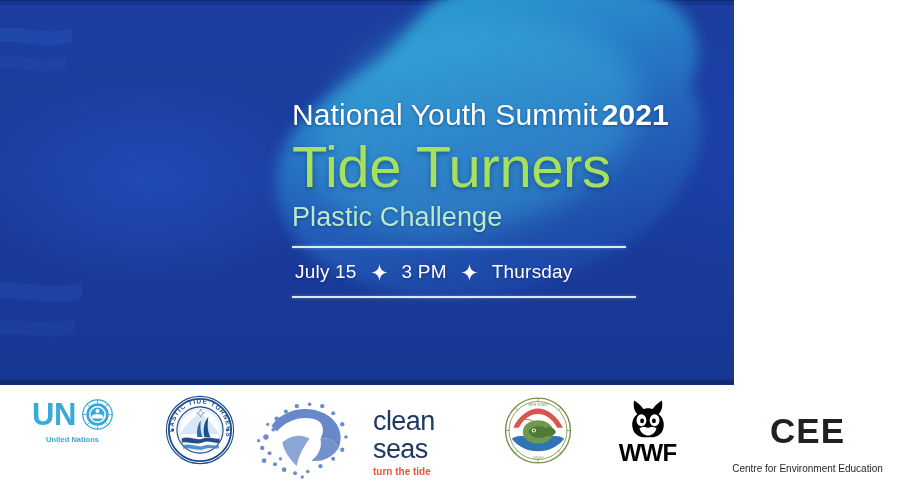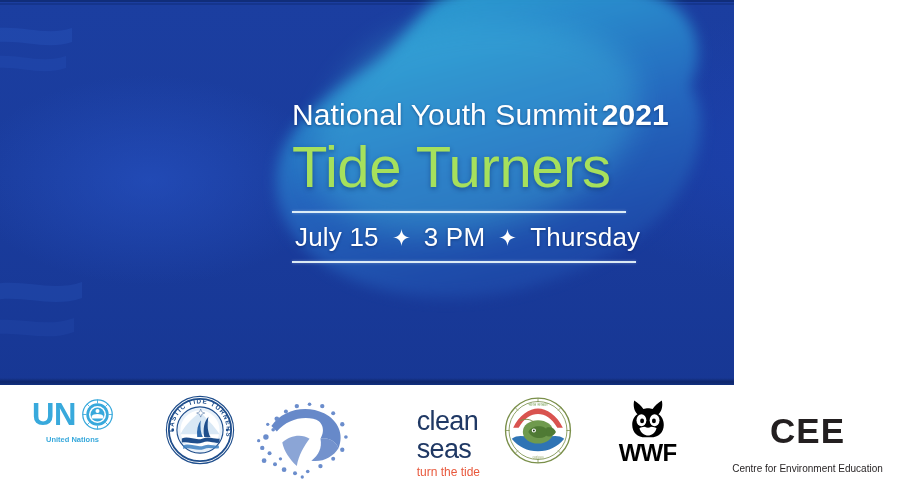--- a/index.html
+++ b/index.html
@@ -104,21 +104,21 @@
 
   #date-row {
     display:flex;
     align-items:center;
     gap:14px;
     margin-top:11px;
     height:26px;
     padding-left:3px;
   }
   .date-part {
-    font-size:26px;
+    font-size:19px;
     color:#ffffff;
     letter-spacing:0.2px;
     white-space:nowrap;
     text-shadow:0 1px 3px rgba(0,20,70,0.45);
   }
   .sparkle { width:17px; height:17px; flex:0 0 auto; display:block; }
 
   
   #logo-strip {
     position:absolute;
@@ -143,24 +143,24 @@
   #logo-un { width:145px; padding-top:14px; }
   #un-top { display:flex; align-items:center; gap:6px; }
   #un-word { font-size:31px; font-weight:bold; color:#38a9dc; line-height:31px; letter-spacing:-0.5px; }
   #un-environment { font-size:19px; color:#38a9dc; line-height:22px; margin-top:1px; letter-spacing:-0.2px; }
   #un-sub { font-size:7.5px; color:#38a9dc; font-weight:bold; line-height:9px; margin-top:5px; text-align:center; }
 
   
   #logo-ptt { width:110px; padding-top:10px; }
 
   
-  #logo-clean { width:225px; padding-top:10px; flex-direction:row; align-items:flex-start; justify-content:space-between; gap:6px; }
+  #logo-clean { width:225px; padding-top:10px; flex-direction:row; align-items:flex-start; justify-content:flex-start; gap:18px; }
   #clean-text { padding-top:12px; }
   #clean-word1, #clean-word2 { font-size:27px; color:#1f3864; line-height:28px; letter-spacing:-0.6px; }
-  #clean-tag { font-size:12px; color:#e8583c; line-height:12px; margin-top:3px; }
+  #clean-tag { font-size:10px; color:#e8583c; line-height:12px; margin-top:3px;font-weight:bold; }
 
   
   #logo-govt { width:115px; padding-top:11px; }
 
   
   #logo-wwf { width:105px; padding-top:9px; }
   #wwf-word { font-size:24px; font-weight:bold; color:#000000; line-height:24px; letter-spacing:-0.8px; margin-top:1px; }
 
   
   #logo-cee { width:215px; padding-top:28px; }
@@ -216,20 +216,21 @@
     </svg>
 
     <div id="text-block">
 
       <div id="line-summit">
         <span>National Youth Summit</span><span class="year">2021</span>
       </div>
 
       <div id="line-tide">Tide Turners</div>
 
+      <div id="line-plastic">Plastic Challenge</div>
 
       <div class="rule" id="rule-top"></div>
 
       <div id="date-row">
         <span class="date-part">July 15</span>
 
         <svg class="sparkle" viewBox="0 0 20 20">
           <path d="M10 0 C10.8 6.4 13.6 9.2 20 10 C13.6 10.8 10.8 13.6 10 20 C9.2 13.6 6.4 10.8 0 10 C6.4 9.2 9.2 6.4 10 0 Z" fill="#ffffff"></path>
         </svg>
 

